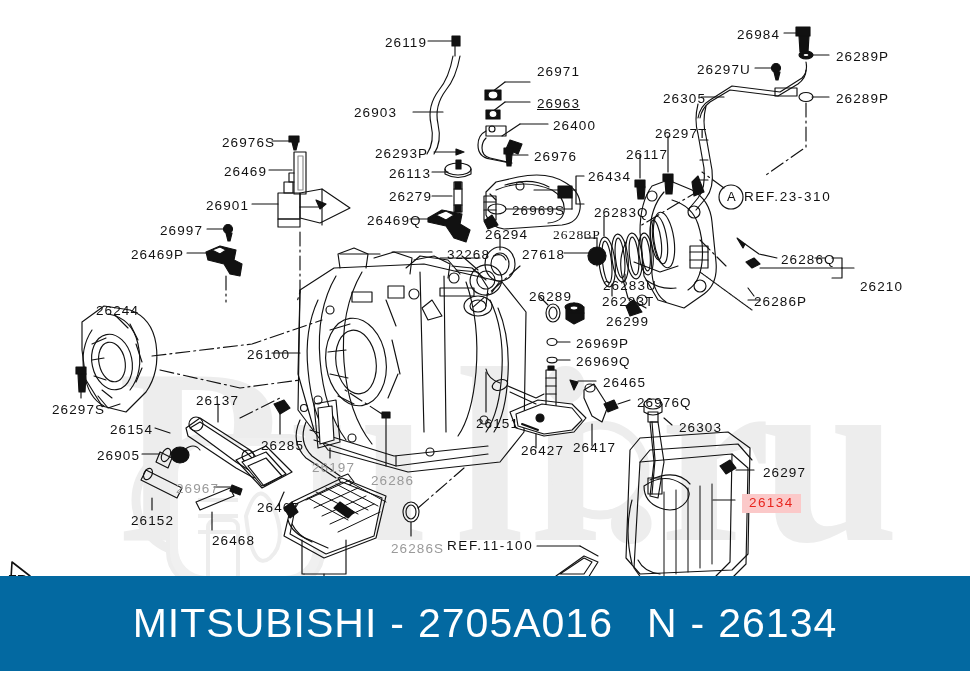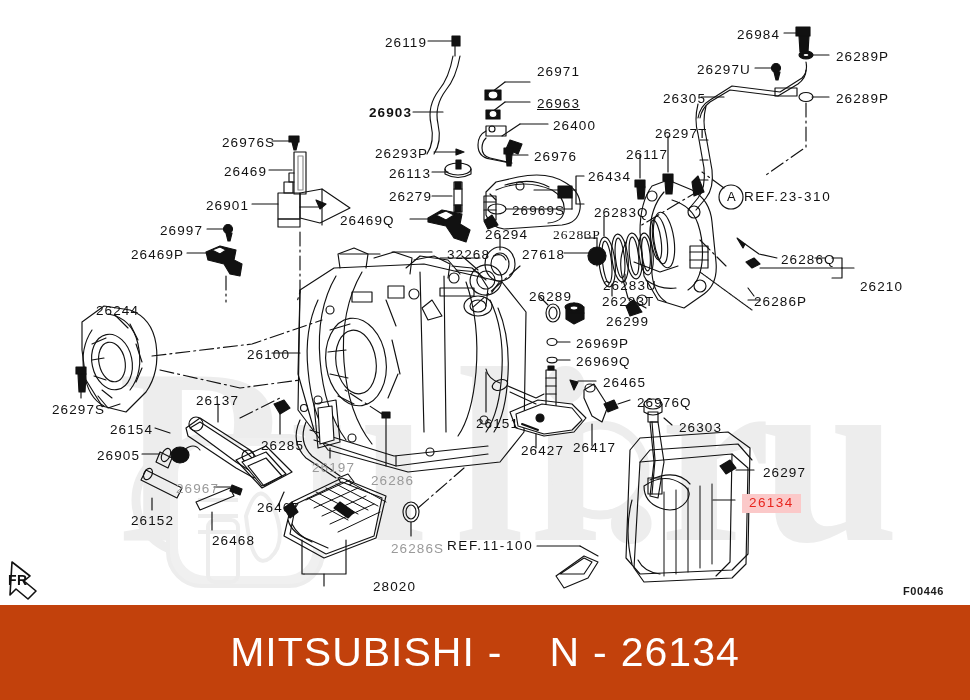--- a/index.html
+++ b/index.html
@@ -20,22 +20,22 @@
        font-family:"Liberation Sans","DejaVu Sans",sans-serif;
        font-size:13.5px;letter-spacing:1.1px;line-height:1;}
   .lbl.gray{color:#9a9a9a;}
   .lbl.hl{color:#e8251f;background:#fbc9c9;padding:2px 7px 3px 7px;
           letter-spacing:1.4px;}
   .lbl.ref{letter-spacing:1.6px;}
   .lbl.fr{font-size:14px;font-weight:bold;letter-spacing:.5px;margin-top:27px;}
   .lbl.code{font-size:11px;font-weight:bold;letter-spacing:.6px;color:#1a1a1a;}
 
   
-  #footer{position:absolute;left:0;top:605px;width:970px;height:95px;
-          background:#c2410c;}
+  #footer{position:absolute;left:0;top:576px;width:970px;height:95px;
+          background:#0369a1;}
   #footer-text{position:absolute;left:0;top:0;width:970px;height:95px;
                display:flex;align-items:center;justify-content:center;
                color:#ffffff;font-size:41px;letter-spacing:1px;
                font-family:"Liberation Sans","DejaVu Sans",sans-serif;}
   #footer-text .gap{display:inline-block;width:34px;}
 </style>
 </head>
 <body>
 
 <div id="page">
@@ -497,25 +497,25 @@
       </g>
 
       <g>
         <path d="M12 562 l18 14 l-6 5 l12 10 l-8 8 l-12 -10 l-6 6z" fill="#fff" stroke="#111" stroke-width="1.6"></path>
       </g>
 
     </svg>
 
     <div id="labels">
         <div class="lbl" style="left: 385px; top: 36px;">26119</div>
-        <div class="lbl" style="left: 369px; top: 106px; font-weight: bold;">26903</div>
+        <div class="lbl" style="left: 354px; top: 106px;">26903</div>
         <div class="lbl" style="left: 375px; top: 147px;">26293P</div>
         <div class="lbl" style="left: 389px; top: 167px; text-align: right;">26113</div>
         <div class="lbl" style="left: 389px; top: 190px;">26279</div>
-        <div class="lbl" style="left: 340px; top: 214px;">26469Q</div>
+        <div class="lbl" style="left: 367px; top: 214px;">26469Q</div>
         <div class="lbl" style="left: 537px; top: 65px;">26971</div>
         <div class="lbl" style="left: 537px; top: 97px; text-decoration: underline;">26963</div>
         <div class="lbl" style="left: 553px; top: 119px;">26400</div>
         <div class="lbl" style="left: 534px; top: 150px;">26976</div>
         <div class="lbl" style="left: 512px; top: 204px;">26969S</div>
         <div class="lbl" style="left: 588px; top: 170px;">26434</div>
         <div class="lbl" style="left: 626px; top: 148px; text-align: center;">26117</div>
         <div class="lbl" style="left: 737px; top: 28px;">26984</div>
         <div class="lbl" style="left: 836px; top: 50px;">26289P</div>
         <div class="lbl" style="left: 697px; top: 63px;">26297U</div>
@@ -574,20 +574,21 @@
 
     <div class="lbl code" style="left:903px;top:586px;">F00446</div>
   </div>
 
   <div id="footer">
     <div id="footer-text">
       <span>MITSUBISHI</span>
       <span style="display:inline-block;width:13px;"></span>
       <span>-</span>
       <span style="display:inline-block;width:13px;"></span>
+      <span>2705A016</span>
       <span class="gap"></span>
       <span>N</span>
       <span style="display:inline-block;width:13px;"></span>
       <span>-</span>
       <span style="display:inline-block;width:13px;"></span>
       <span>26134</span>
     </div>
   </div>
 
 </div>

